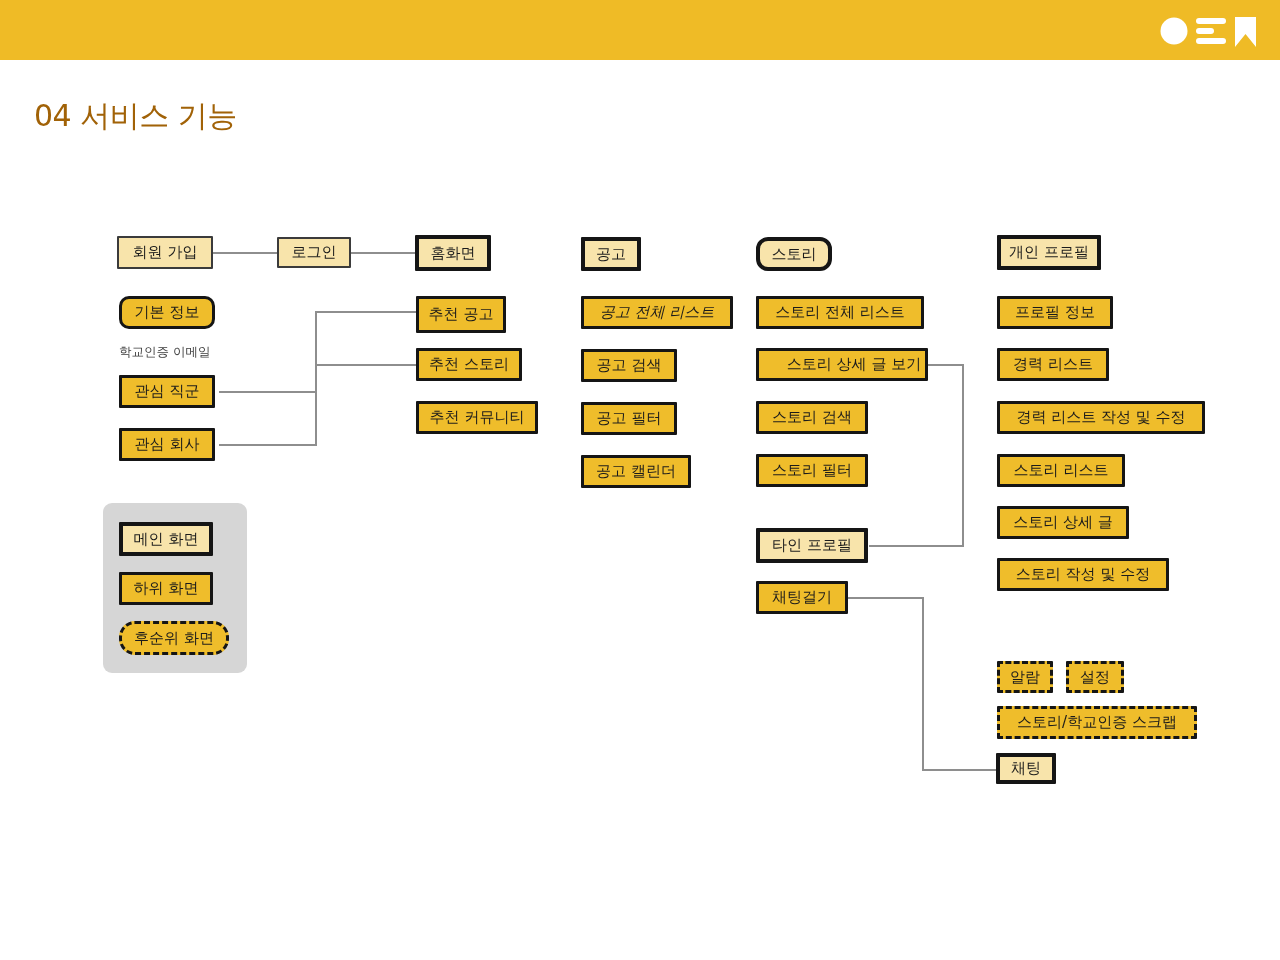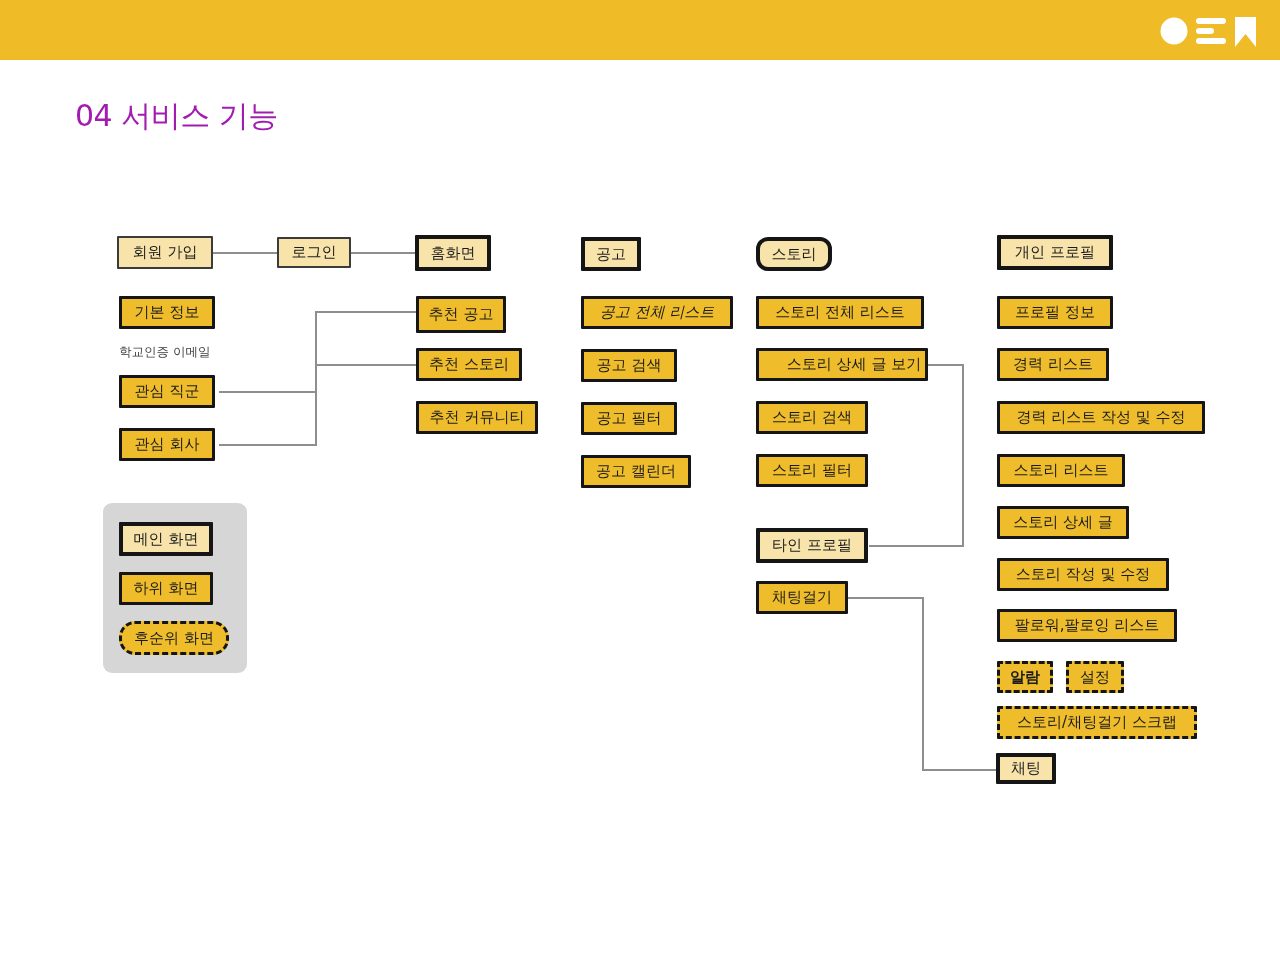--- a/index.html
+++ b/index.html
@@ -26,24 +26,23 @@
     right: 24px; top: 13px;
     width: 96px; height: 36px;
   }
 
   
   #page-title {
     position: absolute;
     left: 34px; top: 96px;
     font-size: 30px;
     font-weight: 500;
-    color: #a21caf;
+    color: #a16207;
     letter-spacing: -0.5px;
     white-space: nowrap;
-    margin-left: 41px;
   }
 
   
   #diagram {
     position: absolute;
     left: 0; top: 0;
     width: 1280px; height: 960px;
   }
 
   
@@ -139,21 +138,21 @@
   <div class="conn h" style="left:869px; top:545px; width:95px;"></div>
 
   <div class="conn h" style="left:848px; top:597px; width:76px;"></div>
   <div class="conn v" style="left:922px; top:597px; height:174px;"></div>
   <div class="conn h" style="left:922px; top:769px; width:75px;"></div>
 
   <div class="node entry" style="left:117px; top:236px; width:96px; height:33px;">회원 가입</div>
   <div class="node entry" style="left:277px; top:237px; width:74px; height:31px;">로그인</div>
   <div class="node main" style="left:415px; top:235px; width:76px; height:36px;">홈화면</div>
 
-  <div class="node sub" style="left:119px; top:296px; width:96px; height:33px;">기본 정보</div>
+  <div class="node sub" style="left:119px; top:296px; width:96px; height:33px;border-radius:10px;">기본 정보</div>
   <div class="node sub" style="left:119px; top:375px; width:96px; height:33px;">관심 직군</div>
   <div class="node sub" style="left:119px; top:428px; width:96px; height:33px;">관심 회사</div>
 
   <div class="node sub" style="left:416px; top:296px; width:90px; height:37px;">추천 공고</div>
   <div class="node sub" style="left:416px; top:348px; width:106px; height:33px;">추천 스토리</div>
   <div class="node sub" style="left:416px; top:401px; width:122px; height:33px;">추천 커뮤니티</div>
 
   <div class="annotation" style="left:119px; top:344px;">학교인증 이메일</div>
 
   <div class="node main" style="left:581px; top:237px; width:60px; height:34px;">공고</div>
@@ -163,31 +162,30 @@
   <div class="node sub" style="left:581px; top:455px; width:110px; height:33px;">공고 캘린더</div>
 
   <div class="node main" style="left:756px; top:237px; width:76px; height:34px;border-radius:12px;">스토리</div>
   <div class="node sub" style="left:756px; top:296px; width:168px; height:33px;">스토리 전체 리스트</div>
   <div class="node sub" style="left:756px; top:348px; width:172px; height:33px;padding-left:32px;">스토리 상세 글 보기</div>
   <div class="node sub" style="left:756px; top:401px; width:112px; height:33px;">스토리 검색</div>
   <div class="node sub" style="left:756px; top:454px; width:112px; height:33px;">스토리 필터</div>
   <div class="node main" style="left:756px; top:528px; width:112px; height:35px;">타인 프로필</div>
   <div class="node sub" style="left:756px; top:581px; width:92px; height:33px;">채팅걸기</div>
 
-  <div class="node main" style="left:997px; top:235px; width:116px; height:35px;">개인 프로필</div>
+  <div class="node main" style="left:997px; top:235px; width:104px; height:35px;">개인 프로필</div>
   <div class="node sub" style="left:997px; top:296px; width:116px; height:33px;">프로필 정보</div>
   <div class="node sub" style="left:997px; top:348px; width:112px; height:33px;">경력 리스트</div>
   <div class="node sub" style="left:997px; top:401px; width:208px; height:33px;">경력 리스트 작성 및 수정</div>
   <div class="node sub" style="left:997px; top:454px; width:128px; height:33px;">스토리 리스트</div>
   <div class="node sub" style="left:997px; top:506px; width:132px; height:33px;">스토리 상세 글</div>
   <div class="node sub" style="left:997px; top:558px; width:172px; height:33px;">스토리 작성 및 수정</div>
-  <div class="node sub" style="left:997px; top:609px; width:180px; height:33px;">팔로워,팔로잉 리스트</div>
-  <div class="node low" style="left:997px; top:661px; width:56px; height:32px;font-weight:bold;">알람</div>
+  <div class="node low" style="left:997px; top:661px; width:56px; height:32px;">알람</div>
   <div class="node low" style="left:1066px; top:661px; width:58px; height:32px;">설정</div>
-  <div class="node low" style="left:997px; top:706px; width:200px; height:33px;">스토리/채팅걸기 스크랩</div>
+  <div class="node low" style="left:997px; top:706px; width:200px; height:33px;">스토리/학교인증 스크랩</div>
   <div class="node main" style="left:996px; top:753px; width:60px; height:31px;">채팅</div>
 
   <div id="legend-panel"></div>
   <div class="node main" style="left:119px; top:522px; width:94px; height:34px;">메인 화면</div>
   <div class="node sub" style="left:119px; top:572px; width:94px; height:33px;">하위 화면</div>
   <div class="node low" style="left:119px; top:621px; width:110px; height:34px;border-radius:16px;">후순위 화면</div>
 
 </div>
 
 </body></html>

